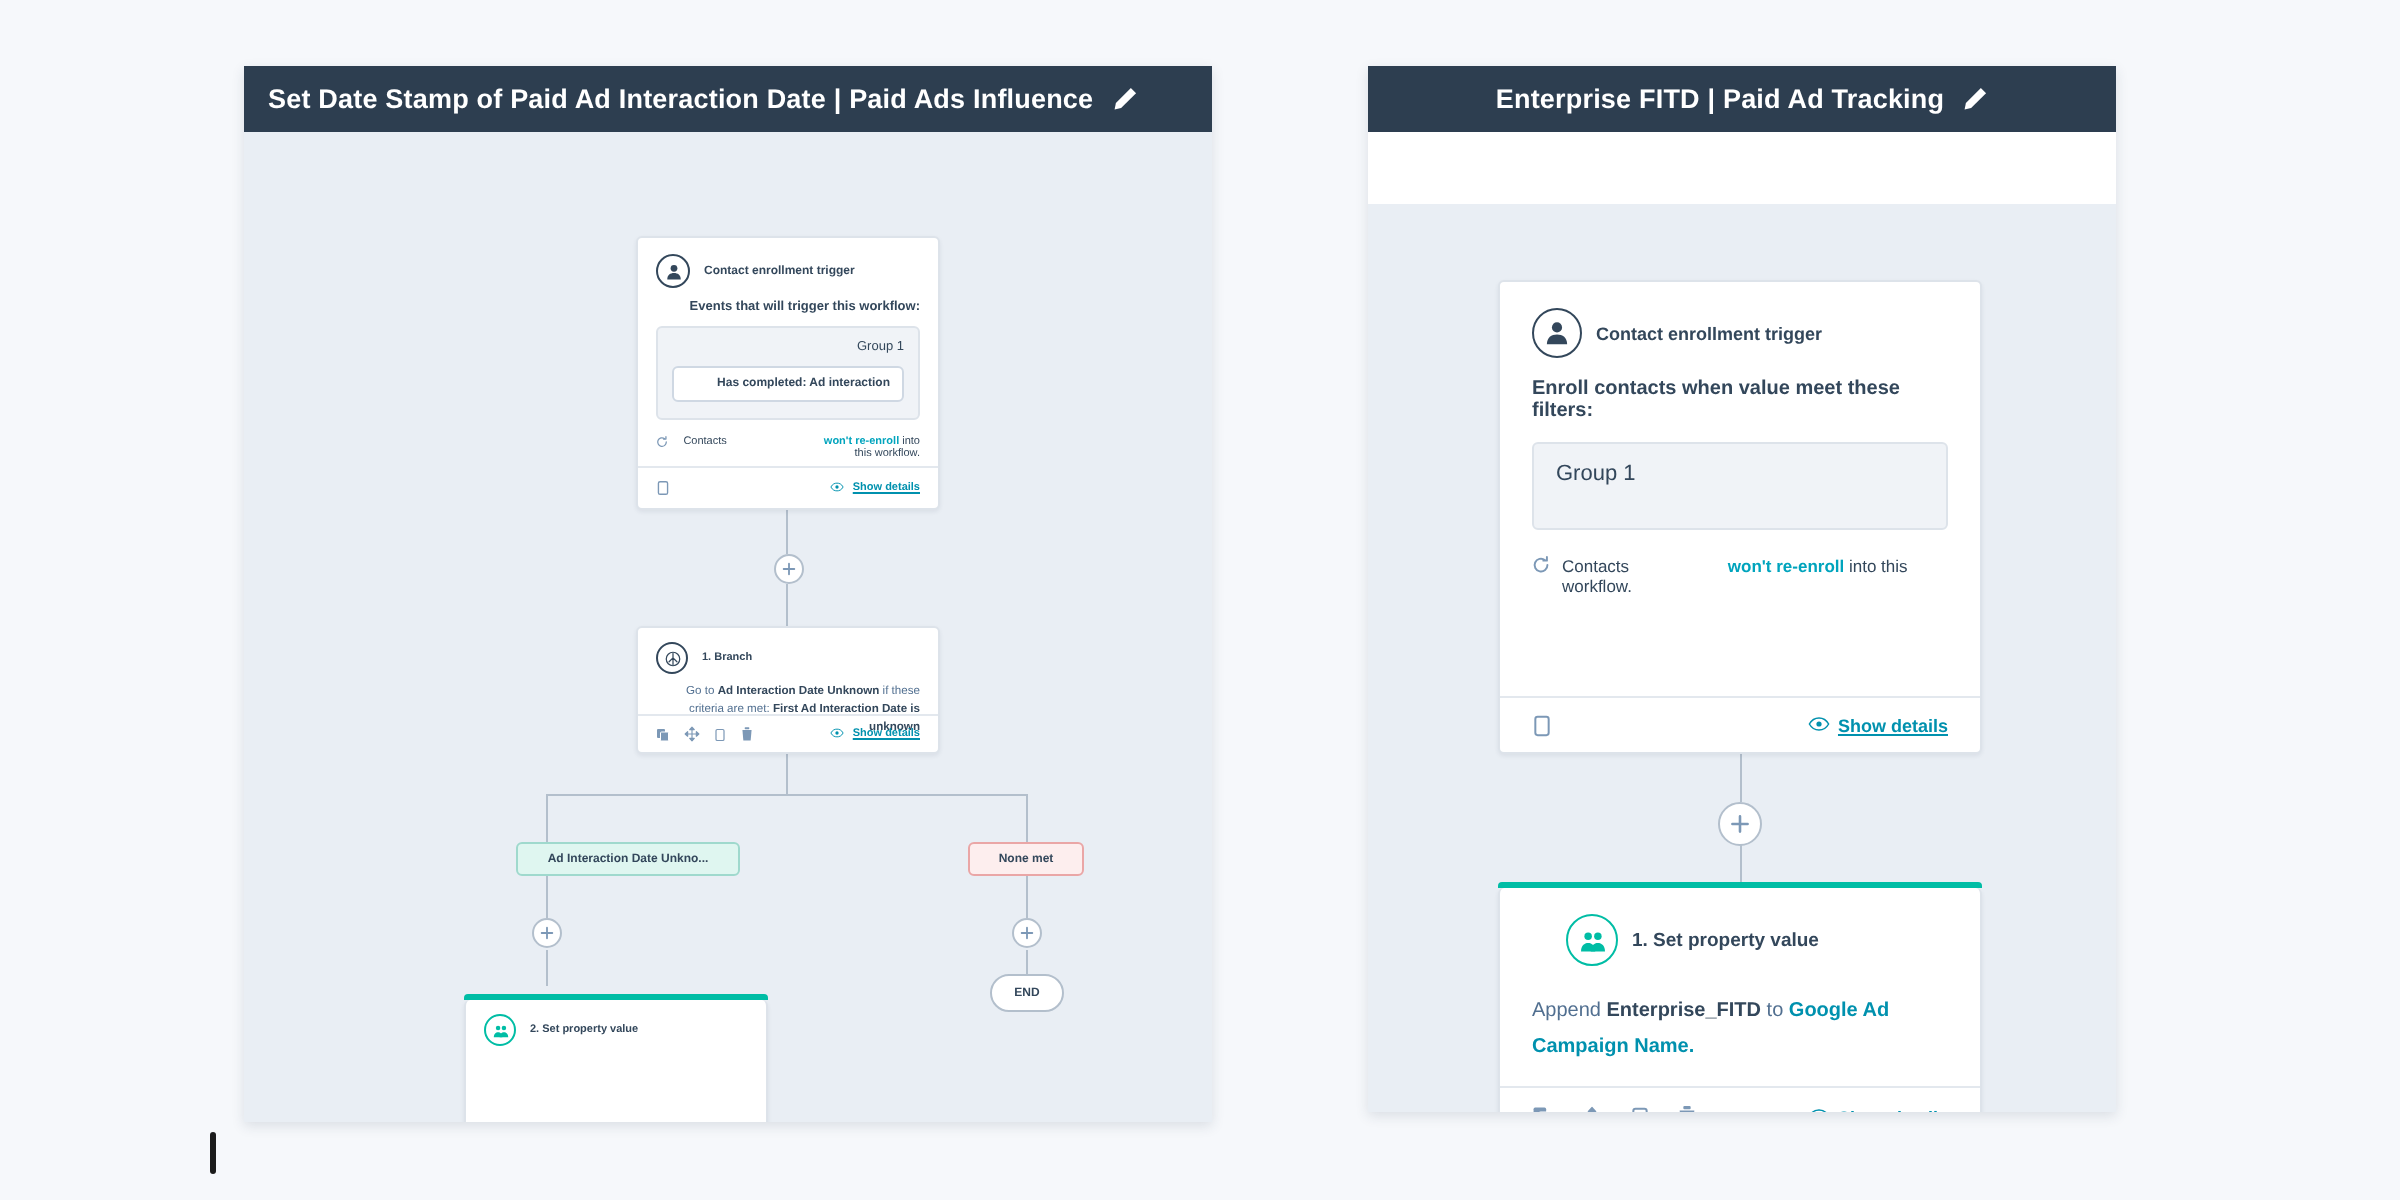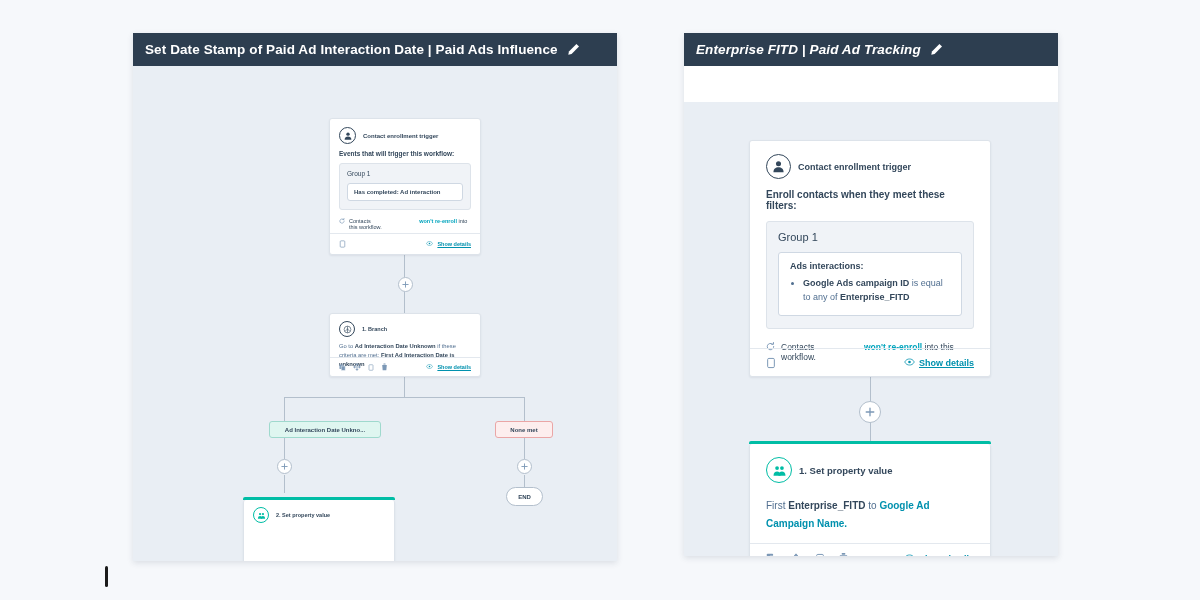--- a/index.html
+++ b/index.html
@@ -13,33 +13,33 @@
     position: relative;
   }
 
   
   .card {
     position: absolute;
     background: #e9eef4;
     box-shadow: 0 2px 6px rgba(40,55,80,.13);
     overflow: hidden;
   }
-  #card-left  { left: 133px; top: 33px; width: 484px; height: 528px; }
+  #card-left  { left: 122px; top: 33px; width: 484px; height: 528px; text-align: right; }
   #card-right { left: 684px; top: 33px; width: 374px; height: 523px; }
 
   .card-header {
     background: #2d3e50;
     color: #ffffff;
     display: flex;
     align-items: center;
     height: 33px;
     padding: 0 12px;
   }
   #card-left .card-header  { justify-content: flex-start; }
-  #card-right .card-header { justify-content: flex-start; font-style: italic; }
+  #card-right .card-header { justify-content: center; }
 
   .card-title {
     font-size: 13.5px;
     font-weight: bold;
     letter-spacing: .1px;
     white-space: nowrap;
   }
   .pencil-icon {
     margin-left: 9px;
     display: inline-flex;
@@ -403,29 +403,23 @@
       <div class="node-head" style="padding:13px 16px 10px 16px;">
         <span class="circ-icon" style="width:25px;height:25px;">
           <svg width="15" height="15" viewBox="0 0 16 16">
             <circle cx="8" cy="5" r="2.7" fill="#33475b"></circle>
             <path d="M2.6 14 C2.6 10.4 5 8.8 8 8.8 C11 8.8 13.4 10.4 13.4 14 Z" fill="#33475b"></path>
           </svg>
         </span>
         <span class="node-title" style="font-size:9px;">Contact enrollment trigger</span>
       </div>
       <div class="node-body" style="padding:0 16px;">
-        <div class="node-sub" style="font-size:10px; margin-bottom:10px;">Enroll contacts when they meet these filters:</div>
+        <div class="node-sub" style="font-size:10px; margin-bottom:10px;">Enroll contacts when value meet these filters:</div>
         <div class="group-box" style="padding:9px 11px 12px 11px;">
           <div class="group-title" style="font-size:11px; margin-bottom:9px;">Group 1</div>
-          <div class="inner-box" style="padding:8px 11px 10px 11px;">
-            <div style="font-size:9px; font-weight:bold; color:#33475b; margin-bottom:6px;">Ads interactions:</div>
-            <ul style="margin:0; padding-left:13px; font-size:9px; color:#516f90; line-height:1.55;">
-              <li><strong style="color:#33475b;">Google Ads campaign ID</strong><span> is equal to any of </span><strong style="color:#33475b;">Enterprise_FITD</strong></li>
-            </ul>
-          </div>
         </div>
         <div class="reenroll-row" style="font-size:8.5px; margin-top:13px; gap:6px;">
           <span class="refresh-icon">
             <svg width="9" height="9" viewBox="0 0 14 14">
               <path d="M12 7 A5 5 0 1 1 10 3.1" stroke="#7c98b6" stroke-width="1.5" fill="none" stroke-linecap="round"></path>
               <path d="M11.6 0.8 L11.6 3.6 L8.8 3.6" stroke="#7c98b6" stroke-width="1.5" fill="none" stroke-linecap="round" stroke-linejoin="round"></path>
             </svg>
           </span>
           <span><span>Contacts </span><span class="teal-txt">won't re-enroll</span><span> into this workflow.</span></span>
         </div>
@@ -448,33 +442,33 @@
       </div>
     </div>
 
     <div class="plus-btn" style="left:175px; top:299px; width:22px; height:22px;">
       <svg width="10" height="10" viewBox="0 0 10 10">
         <path d="M5 1.2 V8.8 M1.2 5 H8.8" stroke="#7c98b6" stroke-width="1.3" stroke-linecap="round"></path>
       </svg>
     </div>
 
     <div class="node accent-top" id="right-action" style="left:65px; top:342px; width:242px; height:130px;">
-      <div class="node-head" style="padding:13px 16px 10px 16px;">
+      <div class="node-head" style="padding:13px 16px 10px 16px;margin-left:17px;">
         <span class="circ-icon teal" style="width:26px;height:26px;">
           <svg width="15" height="15" viewBox="0 0 16 16">
             <circle cx="5.4" cy="5.4" r="2" fill="#00bda5"></circle>
             <circle cx="10.6" cy="5.4" r="2" fill="#00bda5"></circle>
             <path d="M1.6 13.6 C1.6 10.4 3.4 9 5.4 9 C7.4 9 9.2 10.4 9.2 13.6 Z" fill="#00bda5"></path>
             <path d="M6.8 13.6 C6.8 10.4 8.6 9 10.6 9 C12.6 9 14.4 10.4 14.4 13.6 Z" fill="#00bda5"></path>
           </svg>
         </span>
         <span class="node-title" style="font-size:9.5px;">1. Set property value</span>
       </div>
       <div class="node-body" style="padding:4px 16px 0 16px; font-size:10px; color:#516f90; line-height:1.75;">
-        <span>First </span><strong style="color:#33475b;">Enterprise_FITD</strong><span> to </span><span class="link-txt" style="font-weight:bold;">Google Ad Campaign Name.</span>
+        <span>Append </span><strong style="color:#33475b;">Enterprise_FITD</strong><span> to </span><span class="link-txt" style="font-weight:bold;">Google Ad Campaign Name.</span>
       </div>
       <div class="node-footer" style="position:absolute; left:0; right:0; bottom:0; height:30px; padding:0 16px;">
         <span class="tool-row" style="gap:13px;">
           <span class="tool-icon">
             <svg width="11" height="11" viewBox="0 0 14 14">
               <rect x="1" y="1" width="8" height="9" rx="1" fill="#7c98b6"></rect>
               <rect x="4.5" y="4" width="8" height="9" rx="1" fill="#7c98b6" stroke="#ffffff" stroke-width="1"></rect>
             </svg>
           </span>
           <span class="tool-icon">

